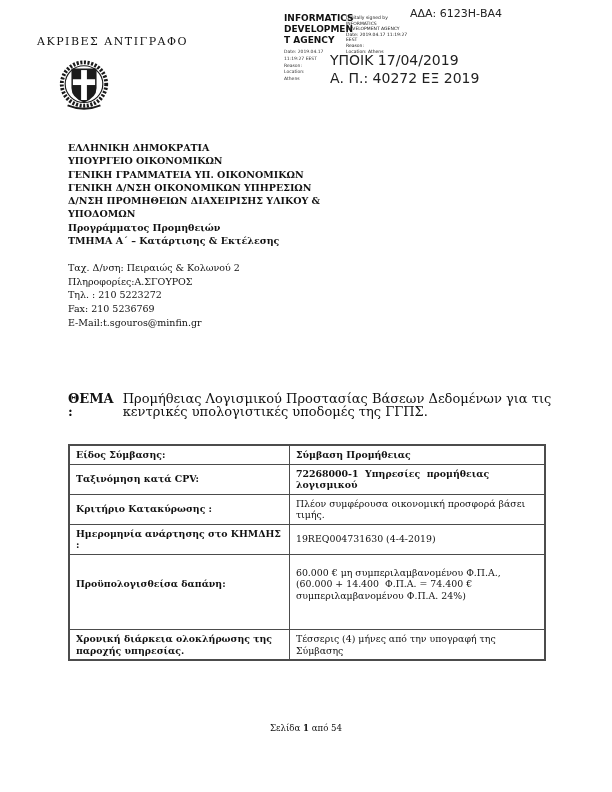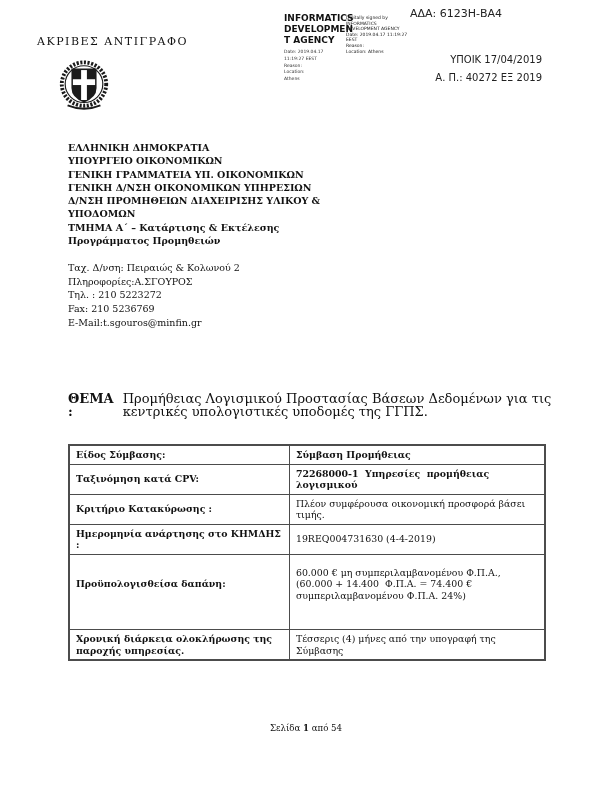--- a/index.html
+++ b/index.html
@@ -12,22 +12,22 @@
   .pre{white-space:pre-wrap;}
   
   .ada{left:410px;top:7px;font-family:"DejaVu Sans","Liberation Sans",sans-serif;
        font-size:11px;color:#222;}
   .stamp-big{left:284px;top:13px;width:62px;font-family:"DejaVu Sans","Liberation Sans",sans-serif;
        font-weight:bold;font-size:9px;line-height:11px;color:#111;letter-spacing:0px;}
   .stamp-small-right{left:346px;top:15px;width:70px;font-family:"DejaVu Sans","Liberation Sans",sans-serif;
        font-size:4.5px;line-height:5.6px;color:#222;}
   .stamp-small-left{left:284px;top:49px;width:60px;font-family:"DejaVu Sans","Liberation Sans",sans-serif;
        font-size:4.5px;line-height:6.8px;color:#333;}
-  .ref-block{left:330px;top:51px;width:212px;text-align:right;
-       font-family:"DejaVu Sans","Liberation Sans",sans-serif;font-size:10px;line-height:18px;color:#222;}
+  .ref-block{left:330px;top:51px;width:212px;text-align:left;
+       font-family:"DejaVu Sans","Liberation Sans",sans-serif;font-size:14px;line-height:18px;color:#222;}
   .certified{left:37px;top:35px;font-size:11px;letter-spacing:1.5px;color:#111;}
   .coat{left:55px;top:58px;}
   
   .ministry{left:68px;top:141px;width:300px;font-size:9.5px;line-height:13.3px;font-weight:bold;}
   .contact{left:68px;top:261px;width:300px;font-size:9.5px;line-height:13.7px;}
   
   .subject{left:68px;top:392px;width:486px;display:flex;font-size:13px;line-height:13px;}
   .subject .lbl{font-weight:bold;flex:0 0 42px;}
   .subject .txt{flex:1;margin-left:9px;}
   
@@ -91,22 +91,22 @@
     </svg>
   </div>
 
   <div class="abs ministry">
     <div class="pre">ΕΛΛΗΝΙΚΗ ΔΗΜΟΚΡΑΤΙΑ</div>
     <div class="pre">ΥΠΟΥΡΓΕΙΟ ΟΙΚΟΝΟΜΙΚΩΝ</div>
     <div class="pre">ΓΕΝΙΚΗ ΓΡΑΜΜΑΤΕΙΑ ΥΠ. ΟΙΚΟΝΟΜΙΚΩΝ</div>
     <div class="pre">ΓΕΝΙΚΗ Δ/ΝΣΗ ΟΙΚΟΝΟΜΙΚΩΝ ΥΠΗΡΕΣΙΩΝ</div>
     <div class="pre">Δ/ΝΣΗ ΠΡΟΜΗΘΕΙΩΝ ΔΙΑΧΕΙΡΙΣΗΣ ΥΛΙΚΟΥ &amp;</div>
     <div class="pre">ΥΠΟΔΟΜΩΝ</div>
+    <div class="pre">Προγράμματος Προμηθειών</div>
     <div class="pre">ΤΜΗΜΑ Α΄ – Κατάρτισης &amp; Εκτέλεσης</div>
-    <div class="pre">Προγράμματος Προμηθειών</div>
   </div>
 
   <div class="abs contact">
     <div class="pre">Ταχ. Δ/νση: Πειραιώς &amp; Κολωνού 2</div>
     <div class="pre">Πληροφορίες:Α.ΣΓΟΥΡΟΣ</div>
     <div class="pre">Τηλ. : 210 5223272</div>
     <div class="pre">Fax: 210 5236769</div>
     <div class="pre">E-Mail:t.sgouros@minfin.gr</div>
   </div>
 

